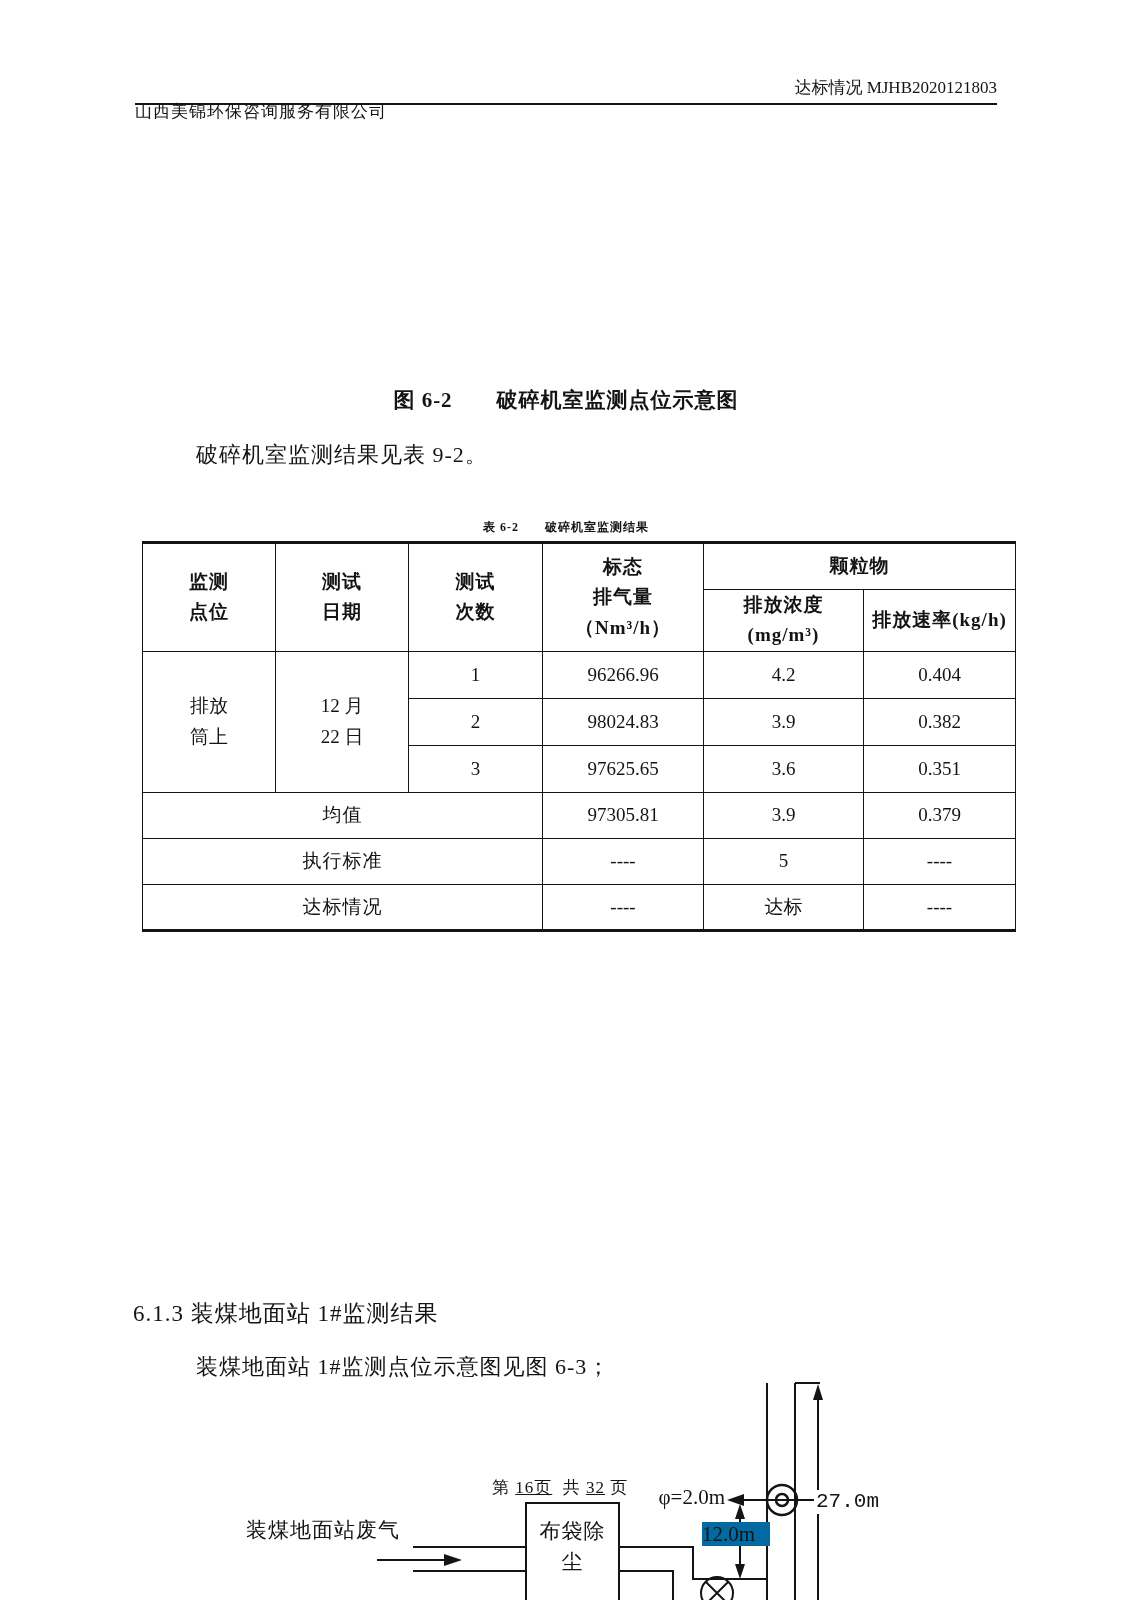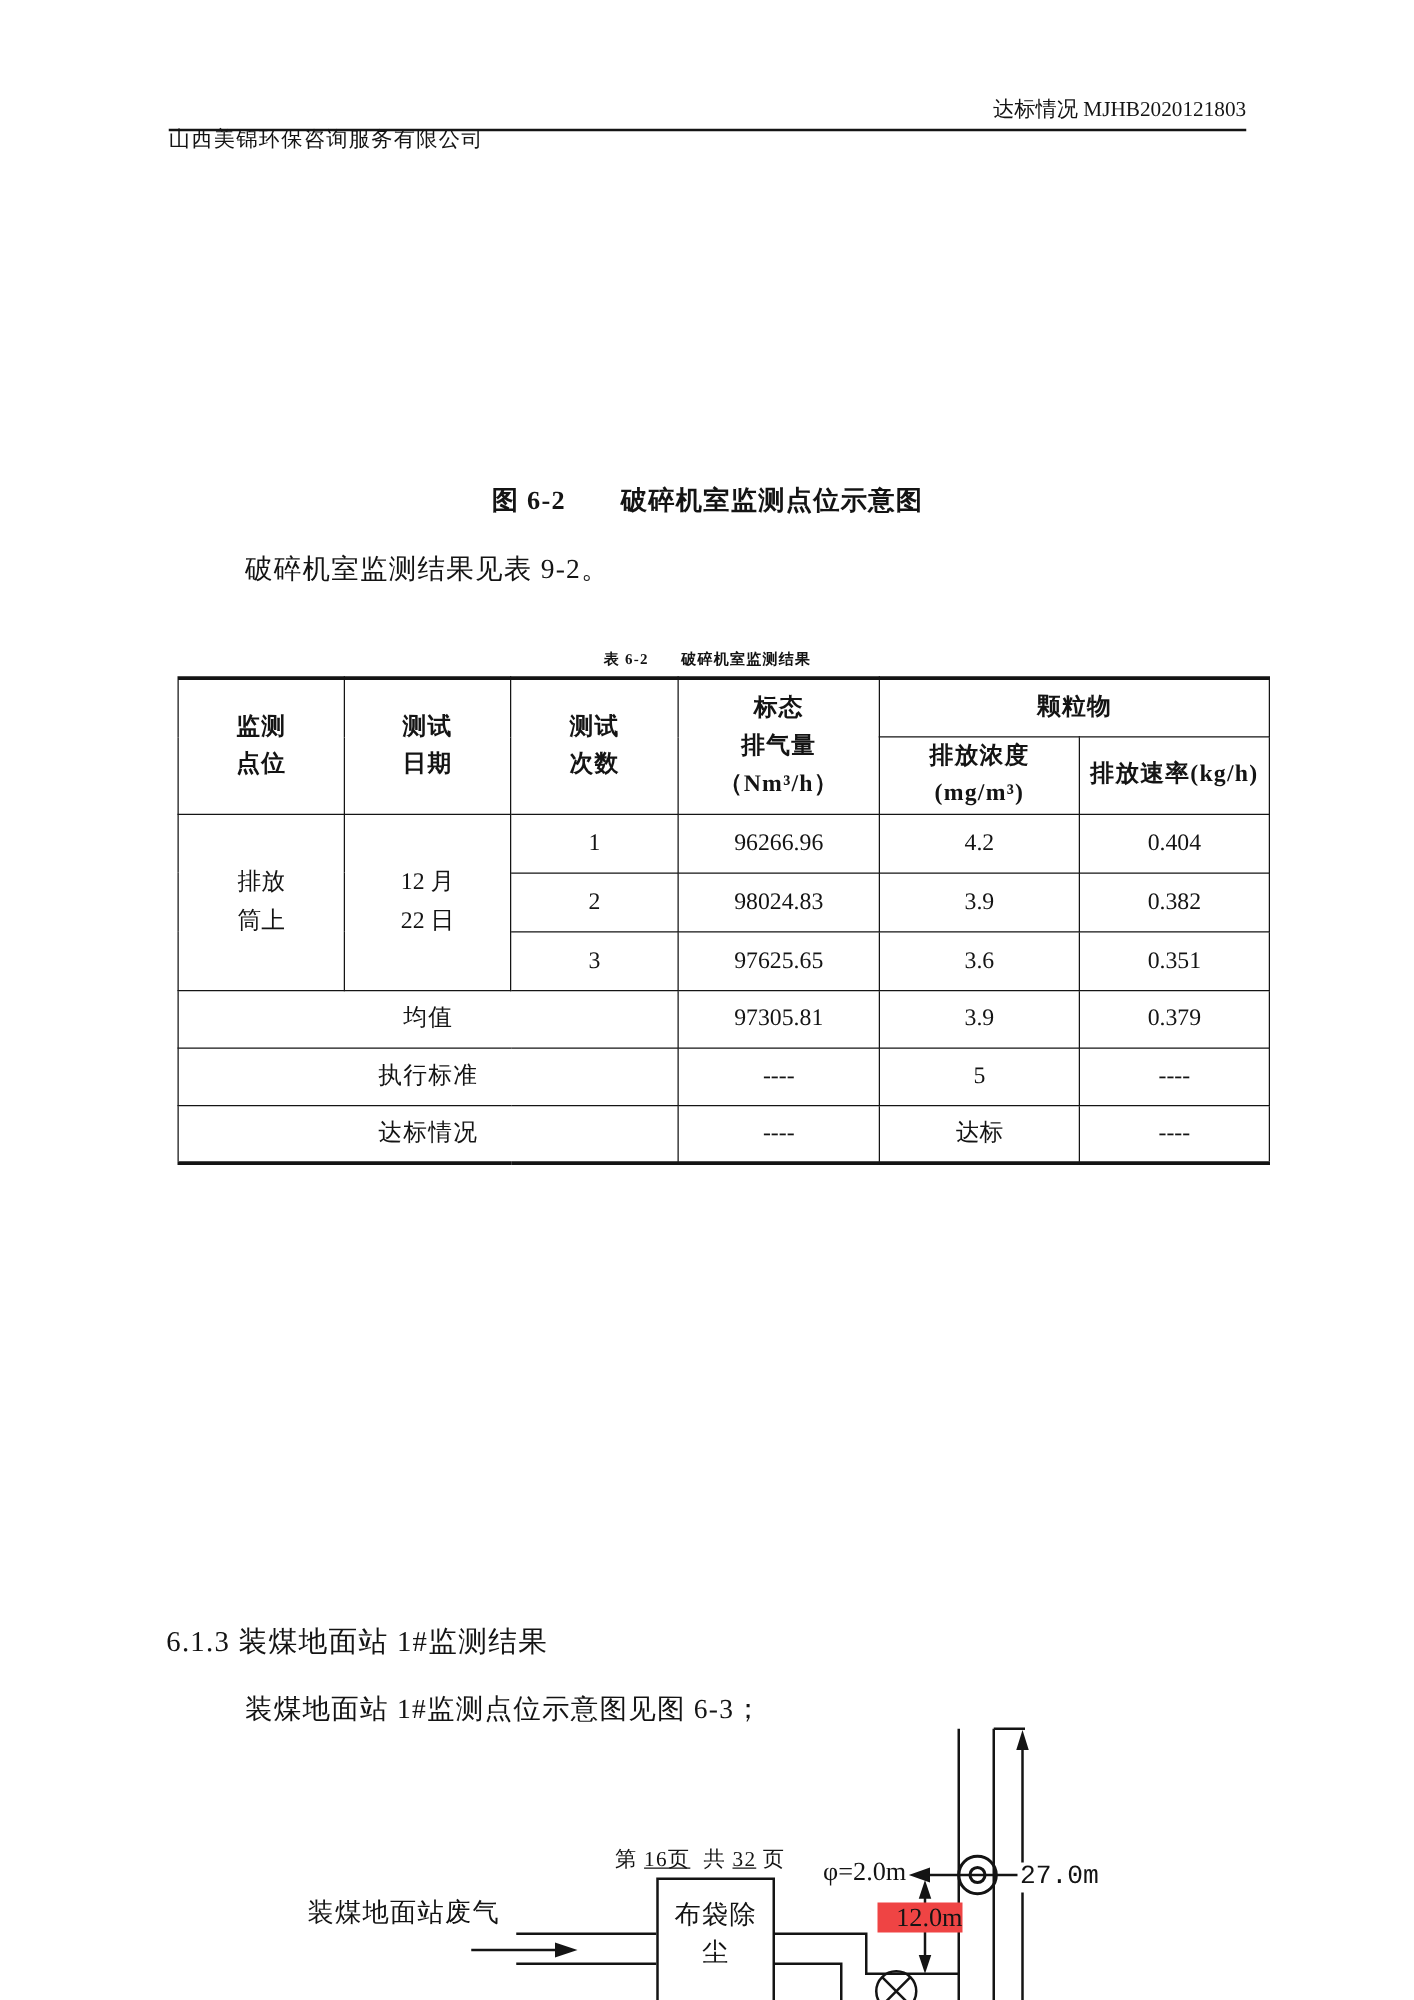--- a/index.html
+++ b/index.html
@@ -41,21 +41,21 @@
   }
   table.mon th{font-weight:bold;letter-spacing:1px;}
   td.sum-label{font-weight:bold;letter-spacing:1px;}
   tr.hr1{height:47px;} tr.hr2{height:50px;}
   tr.run{height:47px;} tr.sum{height:46px;}
   
   .diag-svg{left:240px;top:1378px;}
   .dlabel{font-size:21px;letter-spacing:1px;line-height:24px;}
   .lbl-inlet{left:246px;top:1518px;}
   .lbl-phi{left:625px;top:1485px;width:100px;text-align:right;letter-spacing:0;}
-  .lbl-12{left:702px;top:1522px;width:68px;text-align:right;background:#ef4444;letter-spacing:0;}
+  .lbl-12{left:702px;top:1522px;width:68px;text-align:left;background:#0369a1;letter-spacing:0;}
   .lbl-27{left:814px;top:1490px;background:#ffffff;padding:0 2px;letter-spacing:0;font-family:Liberation Mono, monospace;}
   .dust-box{
     left:525px;top:1502px;width:95px;height:120px;
     border:2px solid #141414;box-sizing:border-box;
     text-align:center;padding-top:12px;
     font-size:21px;line-height:31px;letter-spacing:1px;
     white-space:pre-line;background:#ffffff;
   }
   .footer{left:492px;top:1476px;font-size:17px;letter-spacing:1px;white-space:pre;}
   .footer .u{text-decoration:underline;}

